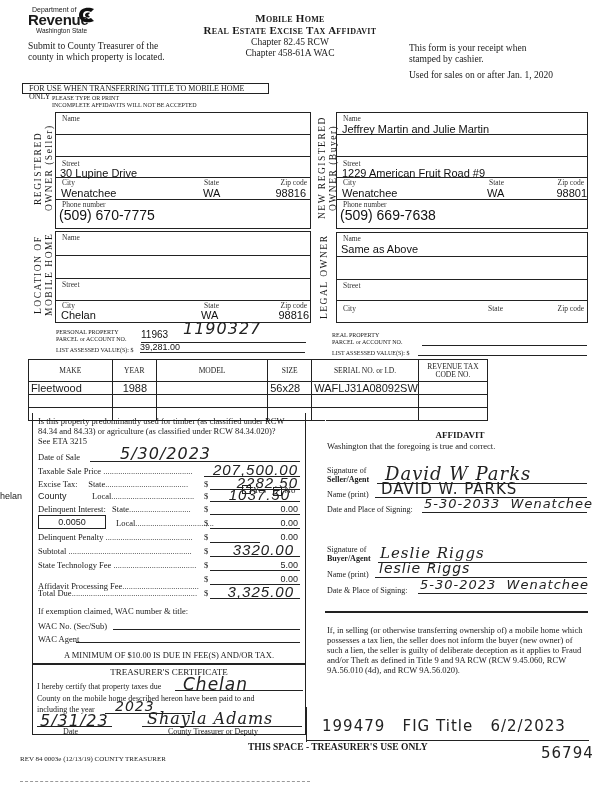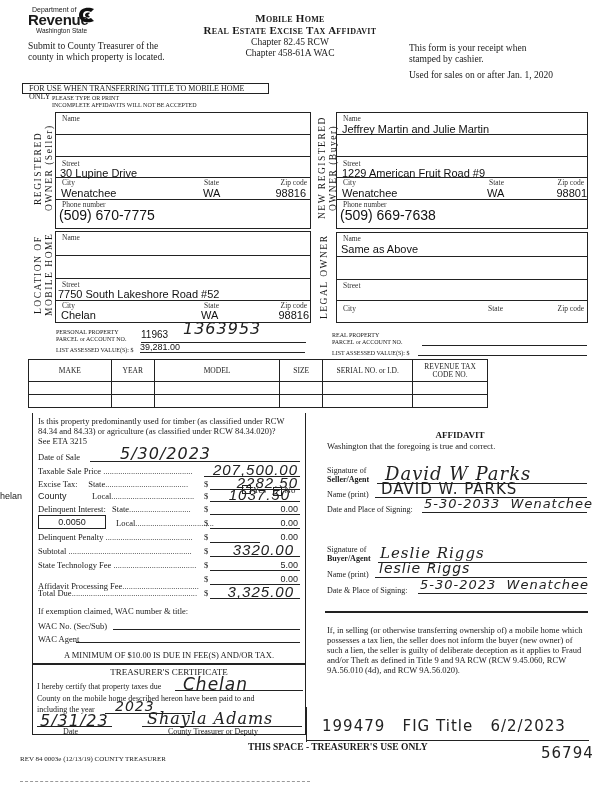--- a/index.html
+++ b/index.html
@@ -146,21 +146,20 @@
   <span>MOBILE HOME</span>
 </div>
 <div class="abs pbox" style="left:55px;top:231px;width:256px;height:92px;">
   <div class="prow" style="top:0;height:24px;">
     <div class="lbl" style="position:absolute;left:6px;top:1px;">Name</div>
     <div class="typed" style="position:absolute;left:5px;top:10px;"></div>
   </div>
   <div class="prow" style="top:24px;height:23px;"></div>
   <div class="prow" style="top:47px;height:22px;">
     <div class="lbl" style="position:absolute;left:6px;top:1px;">Street</div>
-    <div class="typed" style="position:absolute;left:2px;top:9px;">7750 South Lakeshore Road #52</div>
   </div>
   <div class="prow" style="top:69px;height:21px;border-bottom:none;">
     <div class="lbl" style="position:absolute;left:6px;top:0;">City</div>
     <div class="typed" style="position:absolute;left:5px;top:8px;">Chelan</div>
     <div class="lbl" style="position:absolute;left:148px;top:0;">State</div>
     <div class="typed" style="position:absolute;left:145px;top:8px;">WA</div>
     <div class="lbl" style="position:absolute;right:3px;top:0;">Zip code</div>
     <div class="typed" style="position:absolute;right:1px;top:8px;">98816</div>
   </div>
 </div>
@@ -184,21 +183,21 @@
     <div class="lbl" style="position:absolute;right:3px;top:3px;">Zip code</div>
   </div>
 </div>
 
 <div class="abs" style="left:56px;top:329px;width:250px;">
   <div style="font-size:6px;line-height:6px;">PERSONAL PROPERTY</div>
   <div style="font-size:6px;line-height:8px;position:relative;height:11px;">
     <span>PARCEL or ACCOUNT NO.</span>
     <span class="abs line" style="left:85px;top:-4px;width:165px;height:12px;">
       <span class="typed" style="font-size:10px;">11963</span>
-      <span class="hand" style="font-size:16px;position:absolute;left:42px;top:-6px;">1363953</span>
+      <span class="hand" style="font-size:16px;position:absolute;left:42px;top:-6px;">1190327</span>
     </span>
   </div>
   <div style="font-size:6px;line-height:8px;position:relative;">
     <span>LIST ASSESSED VALUE(S): $</span>
     <span class="abs line typed" style="left:84px;top:-3px;width:165px;height:10px;font-size:9px;">39,281.00</span>
   </div>
 </div>
 
 <div class="abs" style="left:332px;top:332px;width:260px;">
   <div style="font-size:6px;line-height:6px;">REAL PROPERTY</div>
@@ -226,20 +225,28 @@
       <th>MAKE</th>
       <th>YEAR</th>
       <th>MODEL</th>
       <th>SIZE</th>
       <th>SERIAL NO. or I.D.</th>
       <th>REVENUE TAX CODE NO.</th>
     </tr>
   </thead>
   <tbody>
     <tr>
+      <td>Fleetwood</td>
+      <td style="padding-left:10px;">1988</td>
+      <td></td>
+      <td>56x28</td>
+      <td>WAFLJ31A08092SW</td>
+      <td></td>
+    </tr>
+    <tr>
       <td></td>
       <td></td>
       <td></td>
       <td></td>
       <td></td>
       <td></td>
     </tr>
     <tr>
       <td></td>
       <td></td>

